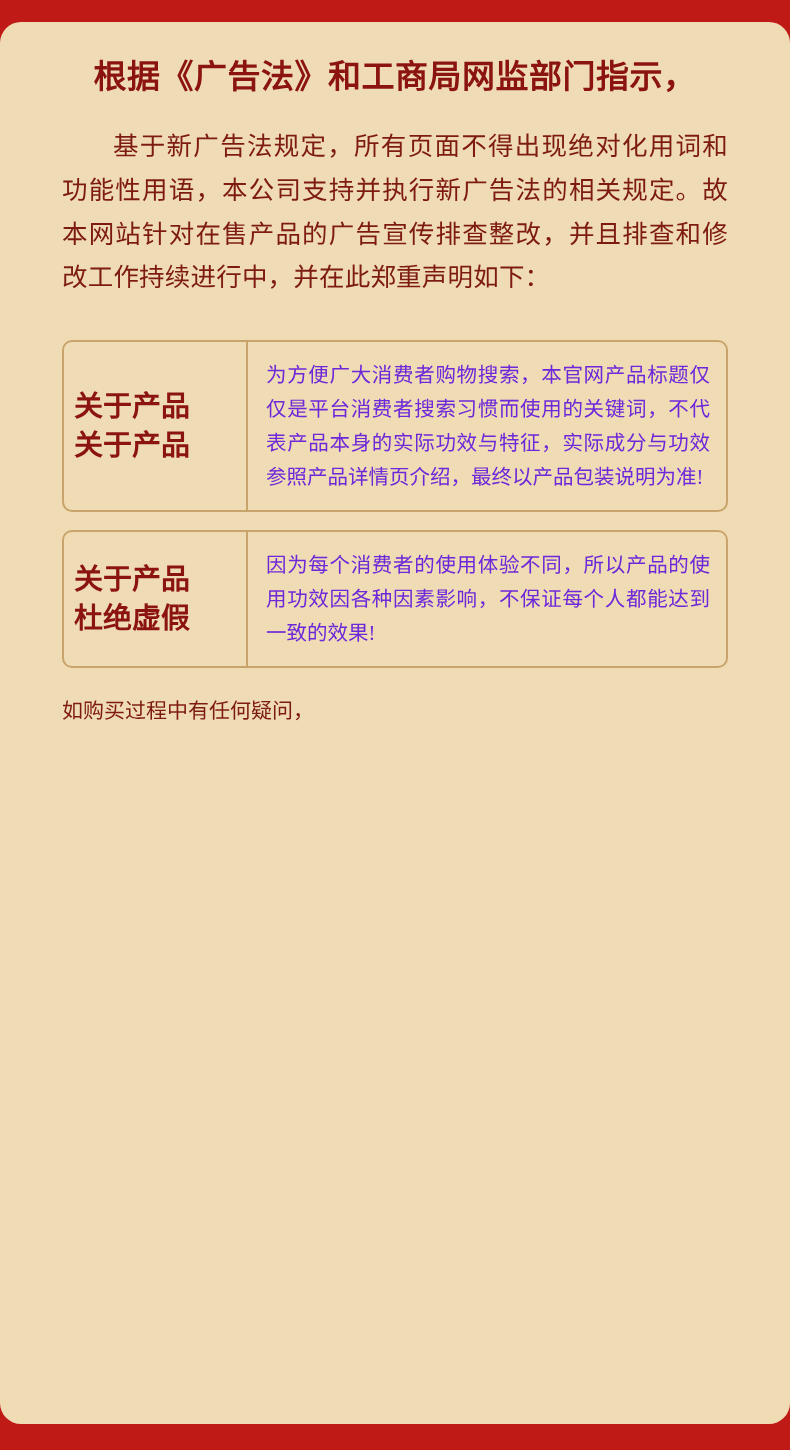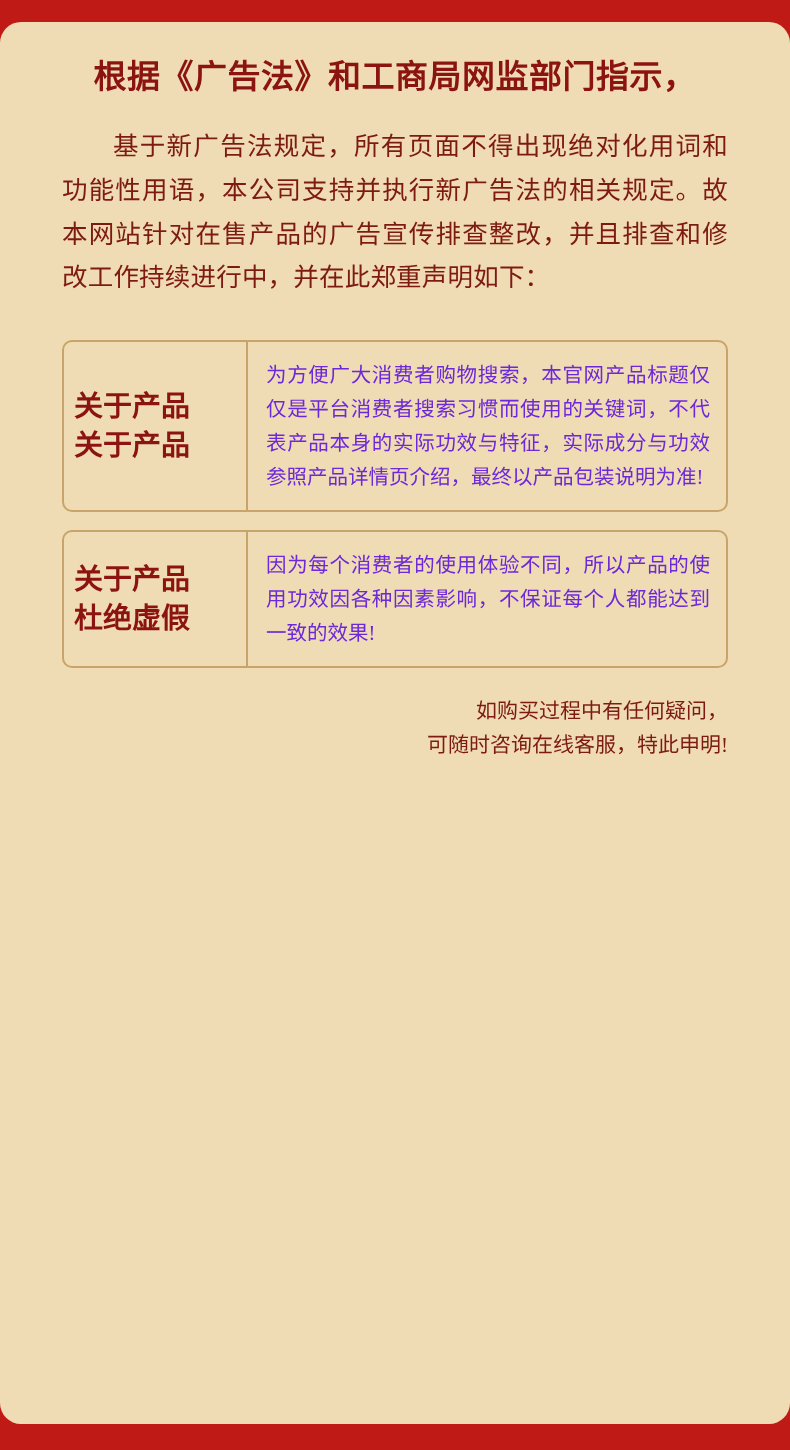--- a/index.html
+++ b/index.html
@@ -108,21 +108,21 @@
     color: #6d28d9;
     font-size: 20.5px;
     line-height: 1.66;
     text-align: justify;
     box-sizing: border-box;
     display: flex;
     align-items: center;
   }
   .footer {
     margin-top: 26px;
-    text-align: right;
+    text-align: left;
     color: #7d1a12;
     font-size: 21px;
     line-height: 1.62;
   }
   .footer .fl {
     display: block;
   }
 </style>
 </head>
 <body>
@@ -155,20 +155,19 @@
           <span>杜绝虚假</span>
         </div>
         <div class="card-body">因为每个消费者的使用体验不同，所以产品的使用功效因各种因素影响，不保证每个人都能达到一致的效果!</div>
       </div>
 
 
     </div>
 
     <div class="footer">
       <span class="fl">如购买过程中有任何疑问，</span>
-      <span class="fl">可随时咨询在线客服，特此申明!</span>
     </div>
 
   </div>
 
   <div class="bottom-bar"></div>
 
 </div>
 
 </body></html>

